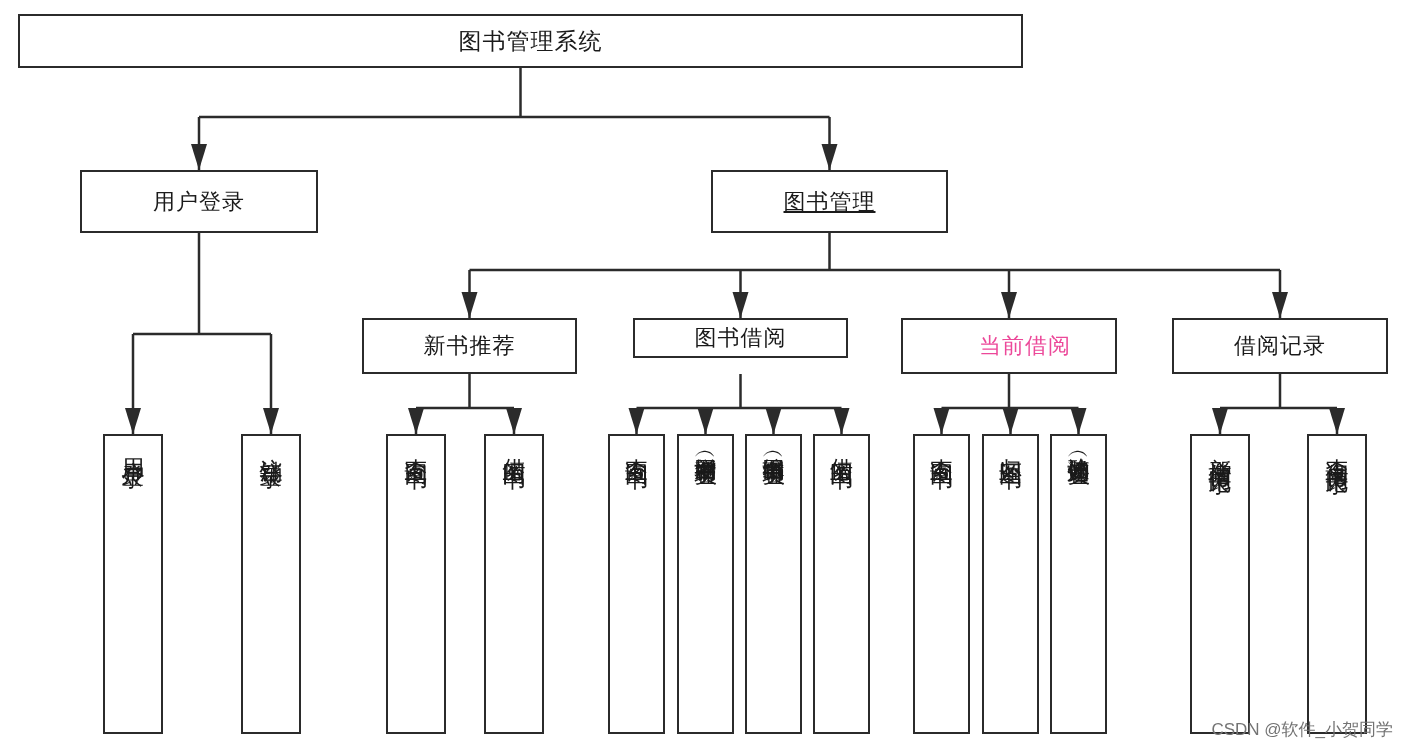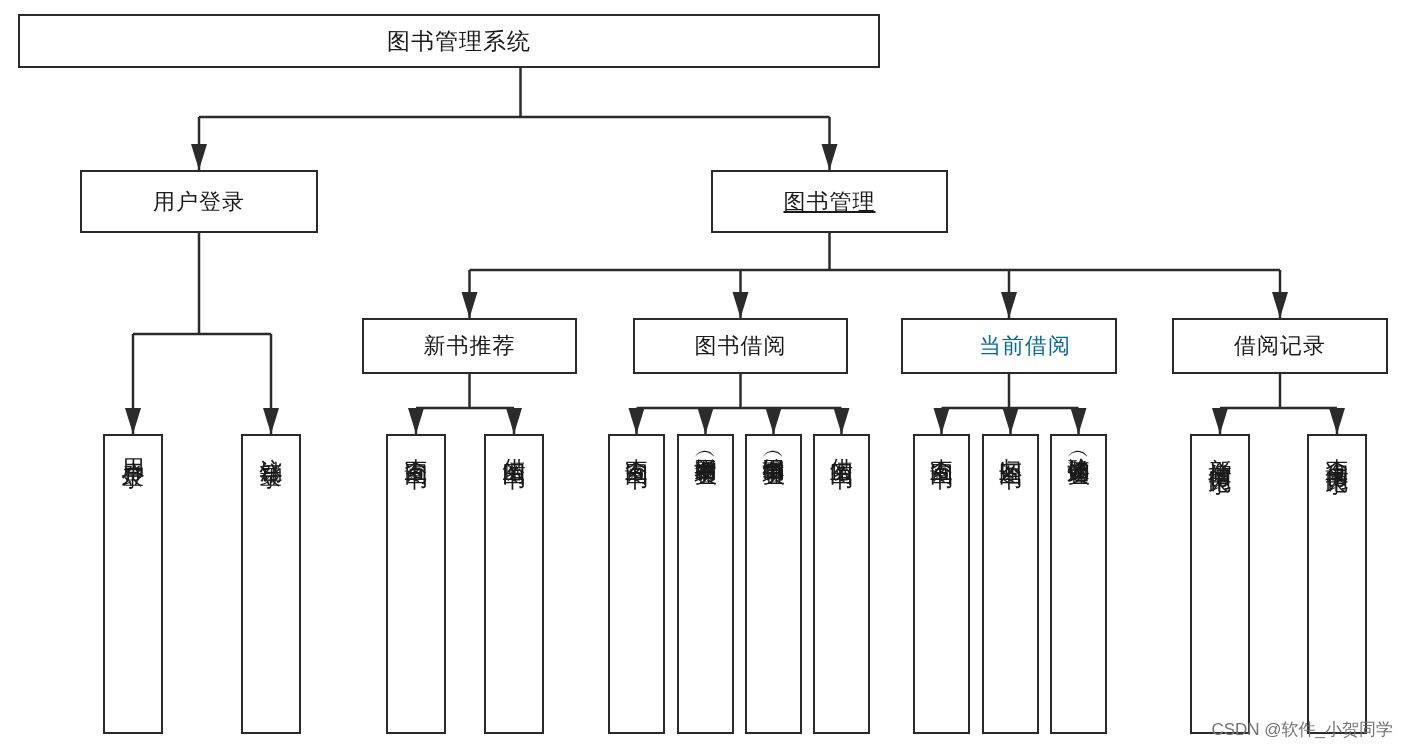--- a/index.html
+++ b/index.html
@@ -114,37 +114,37 @@
       <line x1="1078.5" y1="408" x2="1078.5" y2="434" stroke="#2b2b2b" stroke-width="2.5"></line>
       <polygon points="1070.5,408 1086.5,408 1078.5,434" fill="#2b2b2b"></polygon>
       <line x1="1280" y1="374" x2="1280" y2="408" stroke="#2b2b2b" stroke-width="2.5"></line>
       <line x1="1220" y1="408" x2="1337" y2="408" stroke="#2b2b2b" stroke-width="2.5"></line>
       <line x1="1220" y1="408" x2="1220" y2="434" stroke="#2b2b2b" stroke-width="2.5"></line>
       <polygon points="1212,408 1228,408 1220,434" fill="#2b2b2b"></polygon>
       <line x1="1337" y1="408" x2="1337" y2="434" stroke="#2b2b2b" stroke-width="2.5"></line>
       <polygon points="1329,408 1345,408 1337,434" fill="#2b2b2b"></polygon>
     </svg>
   <div id="nodes-layer">
-      <div class="node level-root" style="left: 18px; top: 14px; width: 862px; height: 54px; border-color: rgb(43, 43, 43); background: rgb(255, 255, 255); padding-left: 20px;">
+      <div class="node level-root" style="left: 18px; top: 14px; width: 1005px; height: 54px; border-color: rgb(43, 43, 43); background: rgb(255, 255, 255); padding-left: 20px;">
         <span class="node-label" style="color: rgb(26, 26, 26);">图书管理系统</span>
       </div>
       <div class="node level-2" style="left: 80px; top: 170px; width: 238px; height: 63px; border-color: rgb(43, 43, 43); background: rgb(255, 255, 255);">
         <span class="node-label" style="color: rgb(26, 26, 26);">用户登录</span>
       </div>
       <div class="node level-2" style="left: 711px; top: 170px; width: 237px; height: 63px; border-color: rgb(43, 43, 43); background: rgb(255, 255, 255);">
         <span class="node-label" style="color: rgb(26, 26, 26); text-decoration: underline;">图书管理</span>
       </div>
       <div class="node level-3" style="left: 362px; top: 318px; width: 215px; height: 56px; border-color: rgb(43, 43, 43); background: rgb(255, 255, 255); text-align: right;">
         <span class="node-label" style="color: rgb(26, 26, 26);">新书推荐</span>
       </div>
-      <div class="node level-3" style="left: 633px; top: 318px; width: 215px; height: 56px; border-color: rgb(43, 43, 43); background: rgb(255, 255, 255);">
+      <div class="node level-3" style="left: 633px; top: 318px; width: 215px; height: 40px; border-color: rgb(43, 43, 43); background: rgb(255, 255, 255);">
         <span class="node-label" style="color: rgb(26, 26, 26);">图书借阅</span>
       </div>
       <div class="node level-3" style="left: 901px; top: 318px; width: 216px; height: 56px; border-color: rgb(43, 43, 43); background: rgb(255, 255, 255);">
-        <span class="node-label" style="color: #0369a1; margin-left: 32px;">当前借阅</span>
+        <span class="node-label" style="color: #ec4899; margin-left: 32px;">当前借阅</span>
       </div>
       <div class="node level-3" style="left: 1172px; top: 318px; width: 216px; height: 56px; border-color: rgb(43, 43, 43); background: rgb(255, 255, 255);">
         <span class="node-label" style="color: rgb(26, 26, 26);">借阅记录</span>
       </div>
       <div class="node level-4 leaf" style="left: 103px; top: 434px; width: 60px; height: 300px; border-color: rgb(43, 43, 43); background: rgb(255, 255, 255);">
         <span class="node-label" style="color: rgb(26, 26, 26);">用户登录</span>
       </div>
       <div class="node level-4 leaf" style="left: 241px; top: 434px; width: 60px; height: 300px; border-color: rgb(43, 43, 43); background: rgb(255, 255, 255);">
         <span class="node-label" style="color: rgb(26, 26, 26);">注销登录</span>
       </div>

